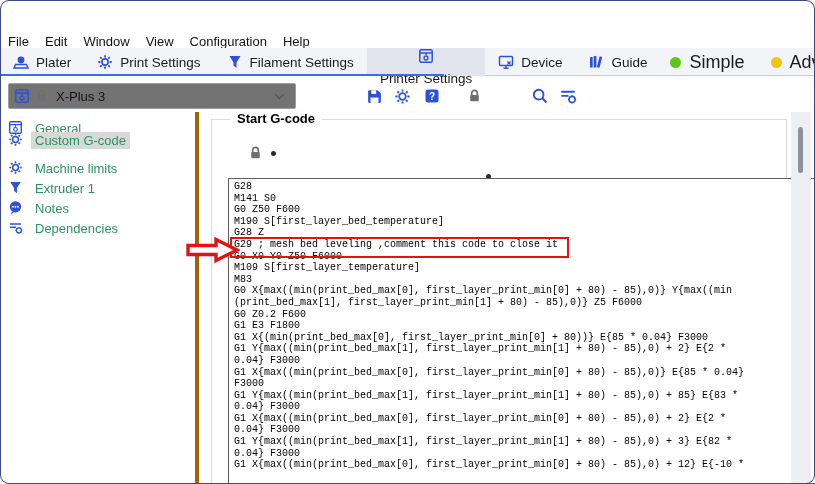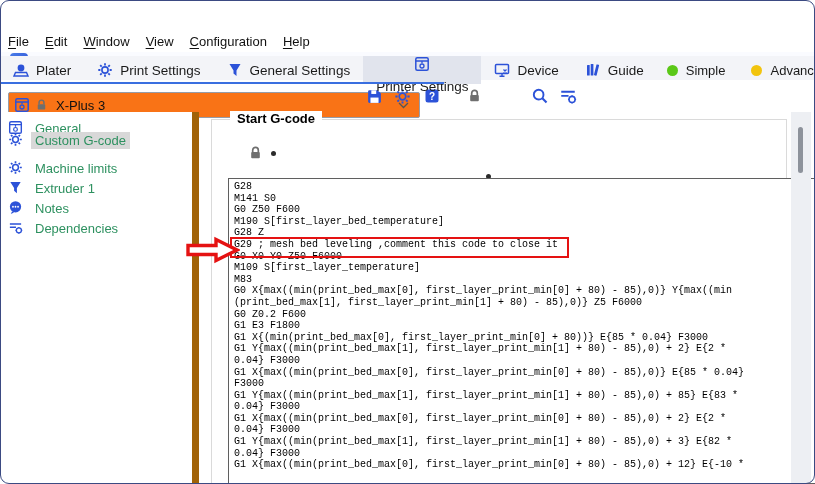--- a/index.html
+++ b/index.html
@@ -18,39 +18,39 @@
   .winbtn{position:absolute;top:0;width:34px;height:30px;display:flex;align-items:center;justify-content:center;color:#222;}
   .wb-min{right:94px;} .wb-max{right:48px;} .wb-close{right:4px;font-size:13px;}
   .glyph-min{display:block;width:11px;border-top:1.2px solid #222;}
   .glyph-max{display:block;width:10px;height:10px;border:1.2px solid #222;border-radius:1px;}
 
   
   .menubar{position:absolute;left:0;top:30px;right:0;height:22px;background:#fff;display:flex;align-items:center;gap:16px;padding-left:8px;font-size:13px;color:#111;}
   .menu-item u{text-decoration:underline;text-underline-offset:2px;}
 
   
-  .tabbar{position:absolute;left:0;top:56px;right:0;height:28px;background:#f3f4f8;display:flex;align-items:center;}
+  .tabbar{position:absolute;left:0;top:48px;right:0;height:28px;background:#f3f4f8;display:flex;align-items:center;}
   .tabbar-divider{position:absolute;left:0;right:0;top:27px;height:1px;background:#c9ccd4;}
   .tab-underline{position:absolute;left:0;top:25.5px;width:444px;height:2.5px;background:var(--tabline,#3a6fe0);z-index:2;}
   .tab{display:flex;align-items:center;gap:7px;height:28px;padding:0 13px;font-size:13.5px;color:#1a1a1a;position:relative;z-index:1;white-space:nowrap;}
   .tab.sel{background:var(--seltab,#e1e4ed);flex-direction:column;}
   .modes{margin-left:auto;display:flex;align-items:center;gap:6px;margin-right:8px;}
-  .mode{display:flex;align-items:center;gap:8px;padding:0 10px;font-size:13px;color:#1a1a1a;white-space:nowrap;}
+  .mode{display:flex;align-items:center;gap:8px;padding:0 10px;font-size:18px;color:#1a1a1a;white-space:nowrap;}
   .mode .dot{width:11px;height:11px;border-radius:50%;}
 
   
   .toolbar{position:absolute;left:0;top:80px;right:0;height:32px;background:#fff;}
-  .combo{position:absolute;left:8px;top:12px;width:412px;height:26px;border:1px solid #969ca8;border-radius:2px;background:#f97316;display:flex;align-items:center;box-sizing:border-box;}
+  .combo{position:absolute;left:8px;top:3px;width:288px;height:26px;border:1px solid #969ca8;border-radius:2px;background:#737373;display:flex;align-items:center;box-sizing:border-box;}
   .combo-value{margin-left:8px;font-size:13px;color:#111;}
   .combo .chev{margin-left:auto;margin-right:10px;}
   .tbtn{position:absolute;top:6px;width:20px;height:20px;display:flex;align-items:center;justify-content:center;}
   .dot-small{width:5px;height:5px;border-radius:50%;background:#2b2b2b;}
 
   
-  .sidebar{position:absolute;left:0;top:112px;width:199px;bottom:0;background:#fff;border-right:7px solid #a16207;box-sizing:border-box;padding-left:7px;}
+  .sidebar{position:absolute;left:0;top:112px;width:199px;bottom:0;background:#fff;border-right:4px solid #a16207;box-sizing:border-box;padding-left:7px;}
   .sb-item{position:absolute;left:0;width:100%;height:20px;display:flex;align-items:center;}
   .sb-icon{width:16px;height:16px;margin-left:8px;flex:none;display:flex;}
   .sb-label{margin-left:7px;font-size:13px;color:var(--sbgreen,#2e9160);padding:1px 4px;white-space:nowrap;}
   .sb-label.sel{background:var(--selitem,#d8d8d8);}
 
   .gbox{position:absolute;left:211px;top:119px;width:576px;height:365px;border:1px solid #dadada;border-bottom:none;box-sizing:border-box;}
   .section-title{position:absolute;left:230px;top:111px;background:#fff;padding:0 7px;font-size:13px;font-weight:bold;color:#000000;z-index:2;}
   .lockrow-icon{position:absolute;left:248px;top:145px;}
   .lockrow-dot{position:absolute;left:271px;top:151px;}
 
@@ -125,21 +125,21 @@
     </span>
     <span>Print Settings</span>
   </div>
 
   <div class="tab">
     <span>
       <svg width="16" height="16" viewBox="0 0 16 16">
           <path d="M2.5 2 h11 l-4 6.5 v5.5 l-3 -2.5 v-3 z" fill="#2c52d8"></path>
         </svg>
     </span>
-    <span>General Settings</span>
+    <span>Filament Settings</span>
   </div>
 
   <div class="tab sel">
     <span>
       <svg width="16" height="16" viewBox="0 0 16 16">
           <rect x="1.8" y="1.8" width="12.4" height="12.4" rx="1.5" fill="none" stroke="#2c52d8" stroke-width="1.5"></rect>
           <path d="M1.8 5 H14.2 M8 5 V7.2" stroke="#2c52d8" stroke-width="1.3"></path>
           <circle cx="8" cy="10" r="2" fill="none" stroke="#2c52d8" stroke-width="1.3"></circle>
         </svg>
     </span>

